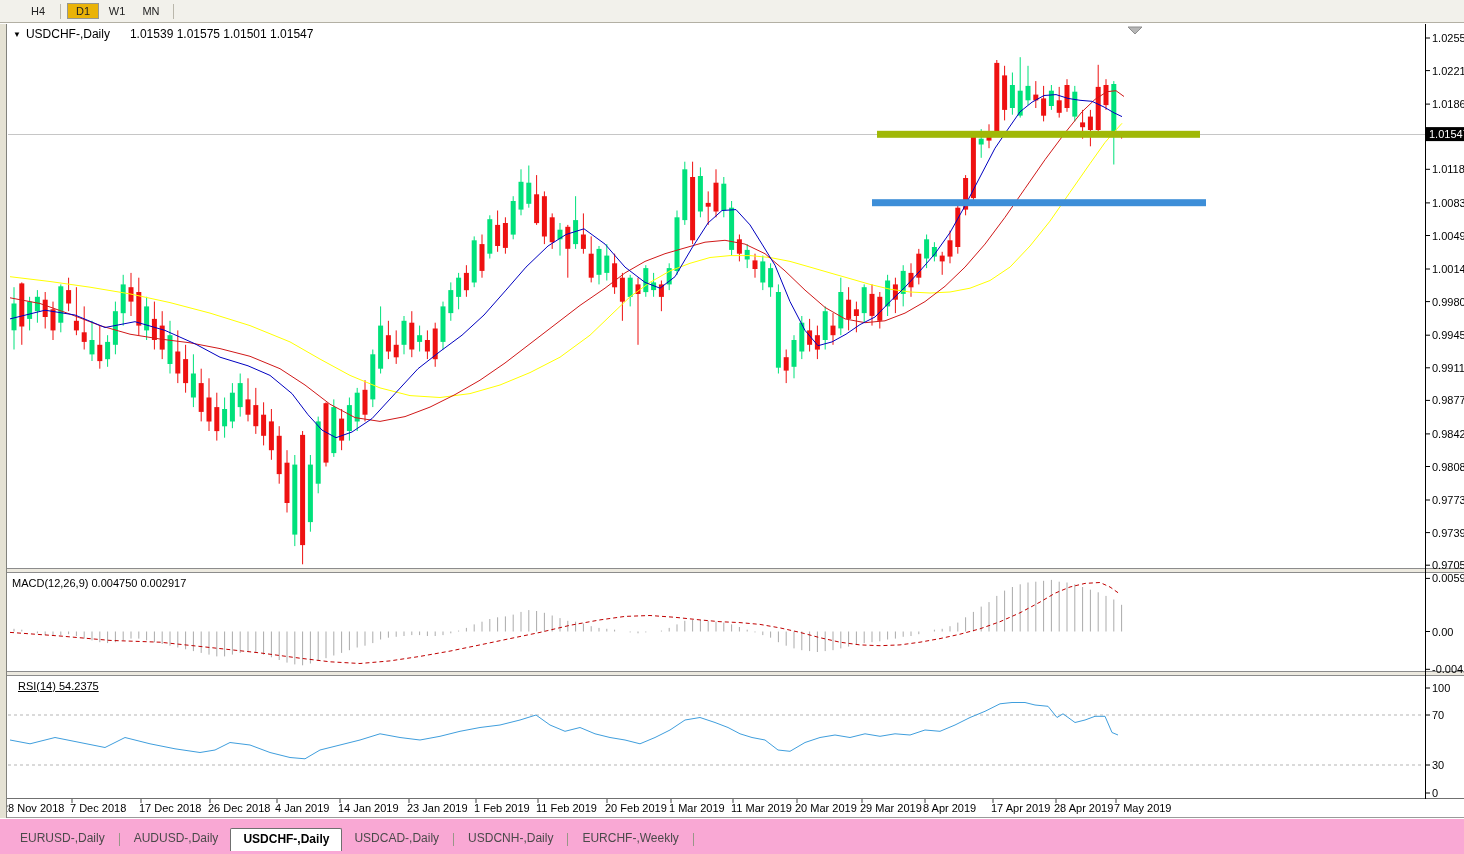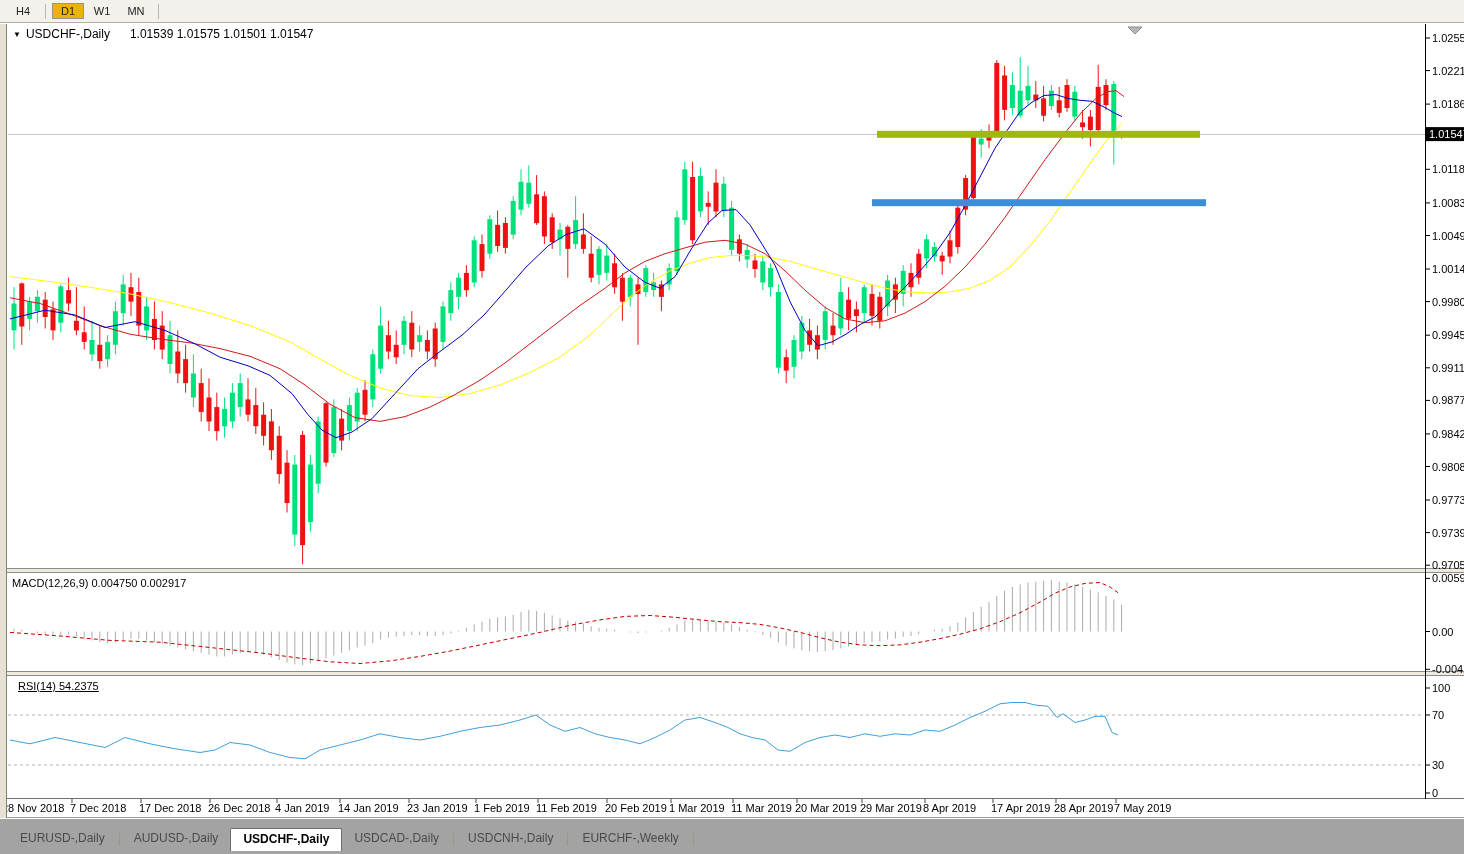--- a/index.html
+++ b/index.html
@@ -1,37 +1,37 @@
 <!DOCTYPE html>
 <html><head>
 <meta charset="utf-8">
 <style>
   html,body{margin:0;padding:0;background:#ECE9D8;}
   #app{position:relative;width:1464px;height:854px;background:#ffffff;overflow:hidden;
        font-family:"Liberation Sans",sans-serif;-webkit-font-smoothing:none;}
   svg text{font-family:"Liberation Sans",sans-serif;}
   
   .toolbar{position:absolute;left:0;top:0;width:1464px;height:23px;background:#F2F1EB;
-           border-bottom:1px solid #B3B0A4;display:flex;align-items:center;padding-left:6px;
+           border-bottom:1px solid #B3B0A4;display:flex;align-items:center;padding-left:21px;
            box-sizing:border-box;z-index:5;}
   .tf-btn{min-width:22px;padding:1px 4px;font-size:11px;color:#222;text-align:center;
           border:1px solid transparent;margin:0 1px;cursor:default;}
   .tf-btn.active{background:#eab308;border:1px solid #979790;}
   .tb-sep{width:1px;height:15px;background:#BAB7AB;margin:0 5px;}
   
   .left-frame{position:absolute;left:0;top:24px;width:6px;height:794px;background:#E5E2D4;
               border-right:1px solid #82827C;z-index:4;}
   
   .chart-title{position:absolute;left:13px;top:27px;font-size:12px;color:#000;z-index:6;white-space:nowrap;}
   .chart-title .tri{font-size:8px;margin-right:5px;vertical-align:1px;}
   .chart-title .vals{margin-left:20px;}
   .panel-label{position:absolute;font-size:11px;color:#000;z-index:6;white-space:nowrap;}
   .panel-label span{margin-right:0;}
   
-  .bottom-chrome{position:absolute;left:0;top:818px;width:1464px;height:36px;background:#a3a3a3;
+  .bottom-chrome{position:absolute;left:0;top:818px;width:1464px;height:36px;background:#f9a8d4;
                  border-top:1px solid #ffffff;box-sizing:border-box;z-index:5;}
   .tabs{position:absolute;left:8px;top:9px;display:flex;align-items:stretch;height:23px;}
   .tab{padding:0 12px;line-height:21px;font-size:12px;color:#4a4a4a;white-space:nowrap;cursor:default;}
   .tab.active{background:#ffffff;border:1px solid #6f6f6f;border-bottom:none;border-radius:2px 2px 0 0;
               font-weight:bold;color:#000;}
   .tab-sep{width:1px;height:13px;background:#999688;align-self:center;margin:0 2px;}
 </style>
 </head>
 <body>
 

